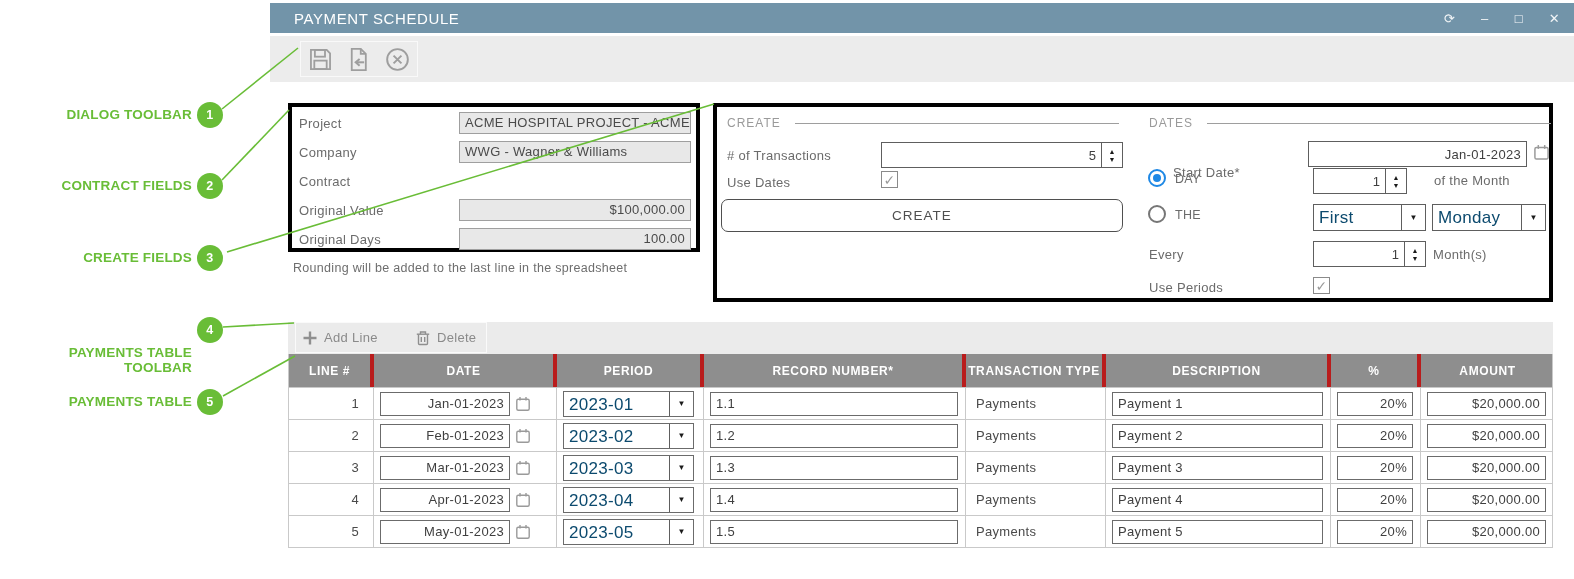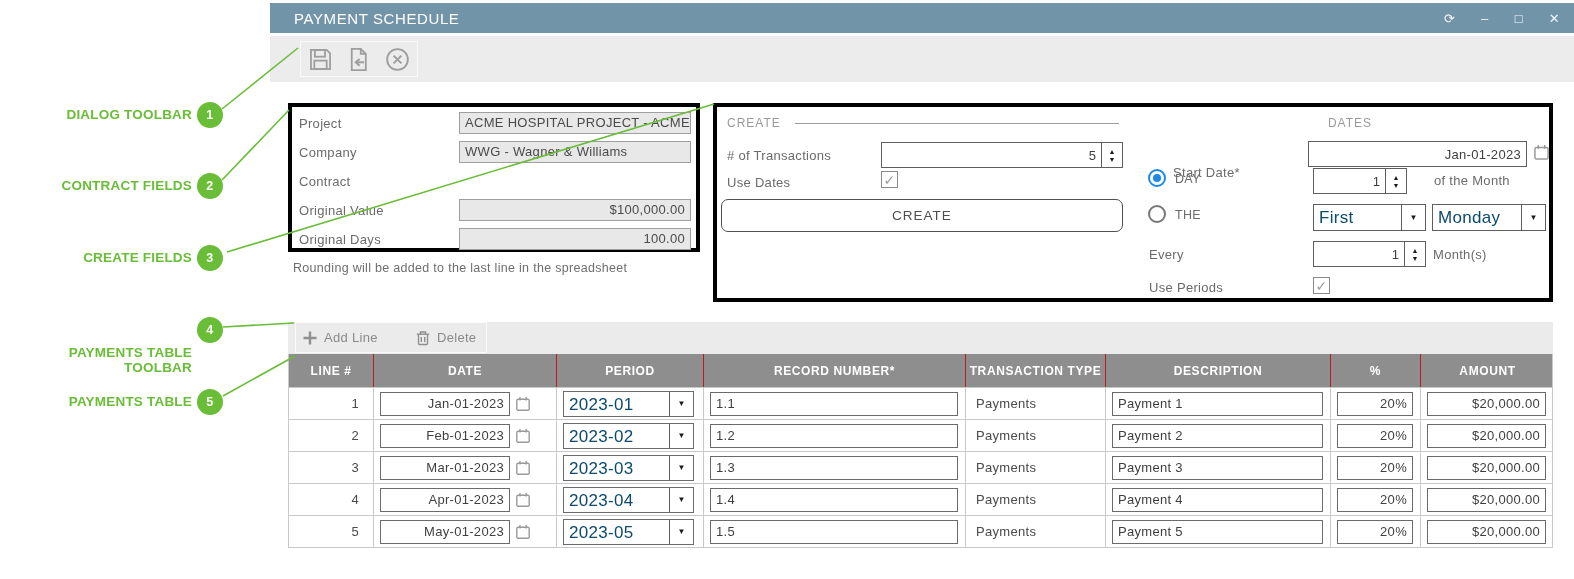--- a/index.html
+++ b/index.html
@@ -45,21 +45,21 @@
   }
   .cfield .val.right { text-align:right; }
 
   .rounding-note { left:293px; top:261px; font-size:12.5px; color:#6e6e6e; }
 
   .cd-box { left:443px; top:103px; width:840px; height:199px; }
 
   .sec-header { position:absolute; display:flex; align-items:center; font-size:12px; color:#9a9a9a; letter-spacing:1px; }
   .sec-header .rule { flex:1; border-top:1px solid #9e9e9e; margin-left:14px; }
   .sec-create-h { left:10px; top:9px; width:392px; }
-  .sec-dates-h { left:432px; top:9px; width:402px;flex-direction:column; }
+  .sec-dates-h { left:432px; top:9px; width:402px; }
 
   .flabel { position:absolute; font-size:13px; color:#6b6b6b; white-space:nowrap; }
 
   .input {
     background:#fff; border:1px solid #5e5e5e; font-size:13px; color:#3f3f3f;
     padding:0 5px; font-family:"Liberation Sans", sans-serif; letter-spacing:.3px;
   }
   .input.right { text-align:right; }
 
   .spin { position:absolute; display:flex; background:#fff; }
@@ -90,21 +90,21 @@
   .pay-toolbar { position:absolute; left:18px; top:322px; width:1265px; height:32px; background:#ebebeb; }
   .pay-highlight { position:absolute; left:7px; top:0; width:192px; height:31px; border:1px solid #fafafa; }
   .tbtn { position:absolute; top:0; height:31px; display:flex; align-items:center; gap:6px; font-size:13px; color:#8a8a8a; cursor:default; }
 
   
   .ptable { position:absolute; left:18px; top:354px; width:1265px; border:1px solid #c9c9c9; border-top:none; }
   .thead, .trow { display:grid; grid-template-columns:85px 183px 147px 262px 140px 225px 90px 133px; }
   .thead { background:#8e8e8e; height:33px; }
   .thead .th {
     color:#fff; font-size:12px; font-weight:bold; letter-spacing:.6px;
-    display:flex; align-items:center; justify-content:center; border-right:1px solid #b91c1c;
+    display:flex; align-items:center; justify-content:center; border-right:4px solid #b91c1c;
   }
   .thead .th:last-child { border-right:none; }
   .trow { height:32px; border-top:1px solid #c9c9c9; background:#fff; }
   .trow .td { border-right:1px solid #c9c9c9; display:flex; align-items:center; padding:0 6px; overflow:hidden; }
   .trow .td:last-child { border-right:none; }
   .td.num { justify-content:flex-end; font-size:13px; color:#4a4a4a; padding-right:14px; }
   .cell-input { height:24px; border:1px solid #6b6b6b; background:#fff; font-size:13px; color:#3f3f3f; padding:0 5px; font-family:"Liberation Sans", sans-serif; letter-spacing:.3px; }
   .date-in { width:130px; text-align:right; }
   .rec-in { width:248px; }
   .desc-in { width:211px; }

